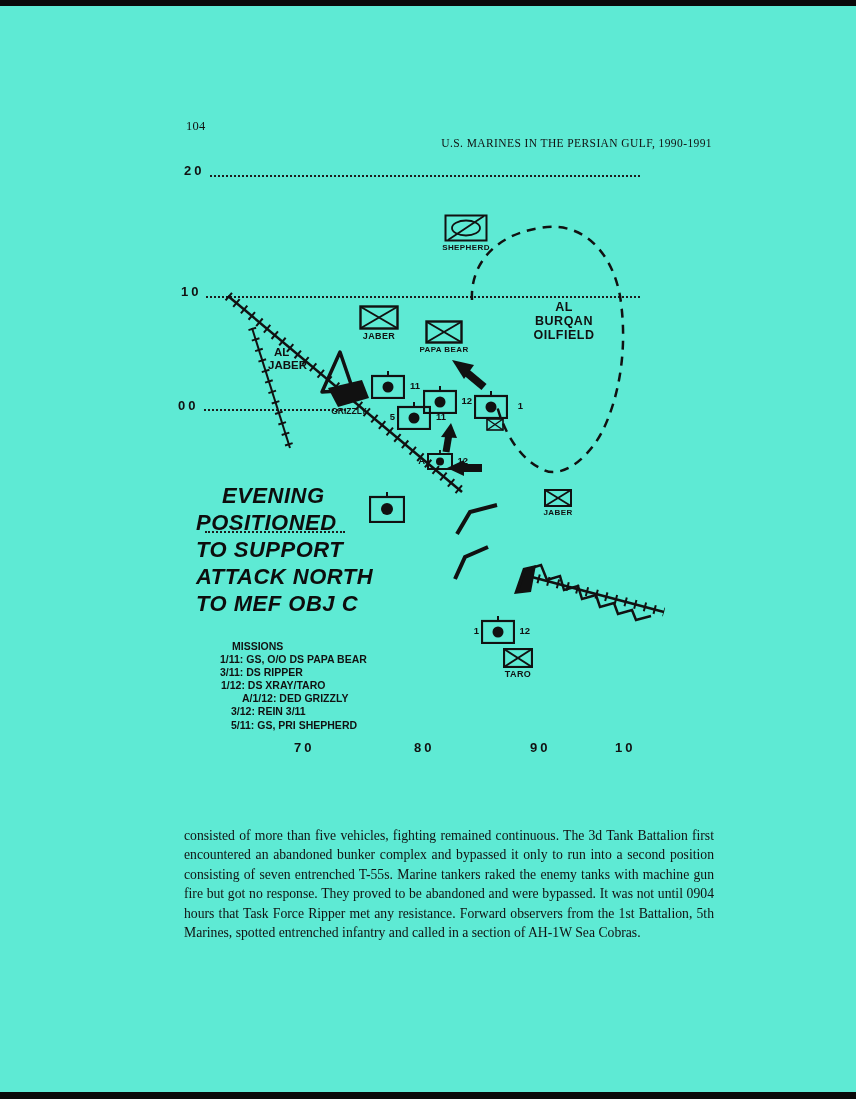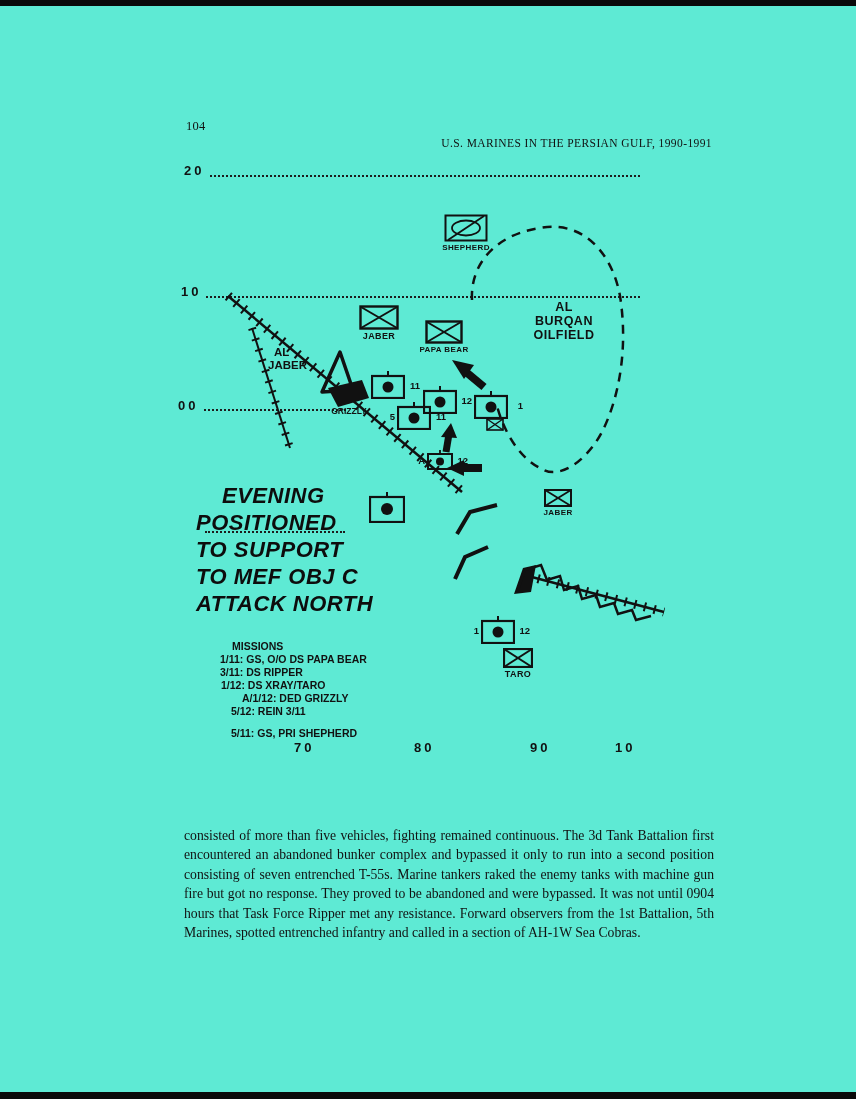--- a/index.html
+++ b/index.html
@@ -28,21 +28,21 @@
   .oilfield{width:96px;text-align:center;font:bold 12.5px/14px "Liberation Sans",sans-serif;letter-spacing:.5px;}
   
   .annot{font:italic bold 22px/27px "Liberation Sans",sans-serif;letter-spacing:.5px;color:#0d0d0d;}
   .annot div:first-child{margin-left:26px;}
   
   .missions{font:bold 10.5px/13.1px "Liberation Sans",sans-serif;color:#111;}
   .missions .m0{margin-left:12px;}
   .missions .m3{margin-left:1px;}
   .missions .m4{margin-left:22px;}
   .missions .m5{margin-left:11px;}
-  .missions .m6{margin-left:11px;margin-top:8px;}
+  .missions .m6{margin-left:11px;}
   
   .caption{width:520px;font:italic 12.8px/17.5px "Liberation Serif",serif;}
   .body{width:530px;font:13.7px/19.4px "Liberation Serif",serif;text-align:justify;}
 </style>
 </head>
 <body>
 
 <div class="page">
 
   <div class="scanbar" style="top:0;height:6px;"></div>
@@ -246,30 +246,30 @@
       <line x1="1" y1="1" x2="29" y2="19" stroke="#111" stroke-width="2"></line>
       <line x1="29" y1="1" x2="1" y2="19" stroke="#111" stroke-width="2"></line>
     </svg>
     <span class="cap">TARO</span>
   </div>
 
   <div class="abs annot" style="left:196px;top:482px;">
     <div>EVENING</div>
     <div>POSITIONED</div>
     <div>TO SUPPORT</div>
+    <div>ATTACK NORTH</div>
     <div>TO MEF OBJ C</div>
-    <div>ATTACK NORTH</div>
   </div>
 
   <div class="abs missions" style="left:220px;top:640px;">
     <div class="m0">MISSIONS</div>
     <div class="m1">1/11: GS, O/O DS PAPA BEAR</div>
     <div class="m2">3/11: DS RIPPER</div>
     <div class="m3">1/12: DS XRAY/TARO</div>
     <div class="m4">A/1/12: DED GRIZZLY</div>
-    <div class="m5">5/12: REIN 3/11</div>
+    <div class="m5">3/12: REIN 3/11</div>
     <div class="m6">5/11: GS, PRI SHEPHERD</div>
   </div>
 
 
   <div class="abs body" style="left:184px;top:826px;">consisted of more than five vehicles, fighting remained continuous. The 3d Tank Battalion first encountered an abandoned bunker complex and bypassed it only to run into a second position consisting of seven entrenched T-55s. Marine tankers raked the enemy tanks with machine gun fire but got no response. They proved to be abandoned and were bypassed. It was not until 0904 hours that Task Force Ripper met any resistance. Forward observers from the 1st Battalion, 5th Marines, spotted entrenched infantry and called in a section of AH-1W Sea Cobras.</div>
 
 </div>
 
 </body></html>

